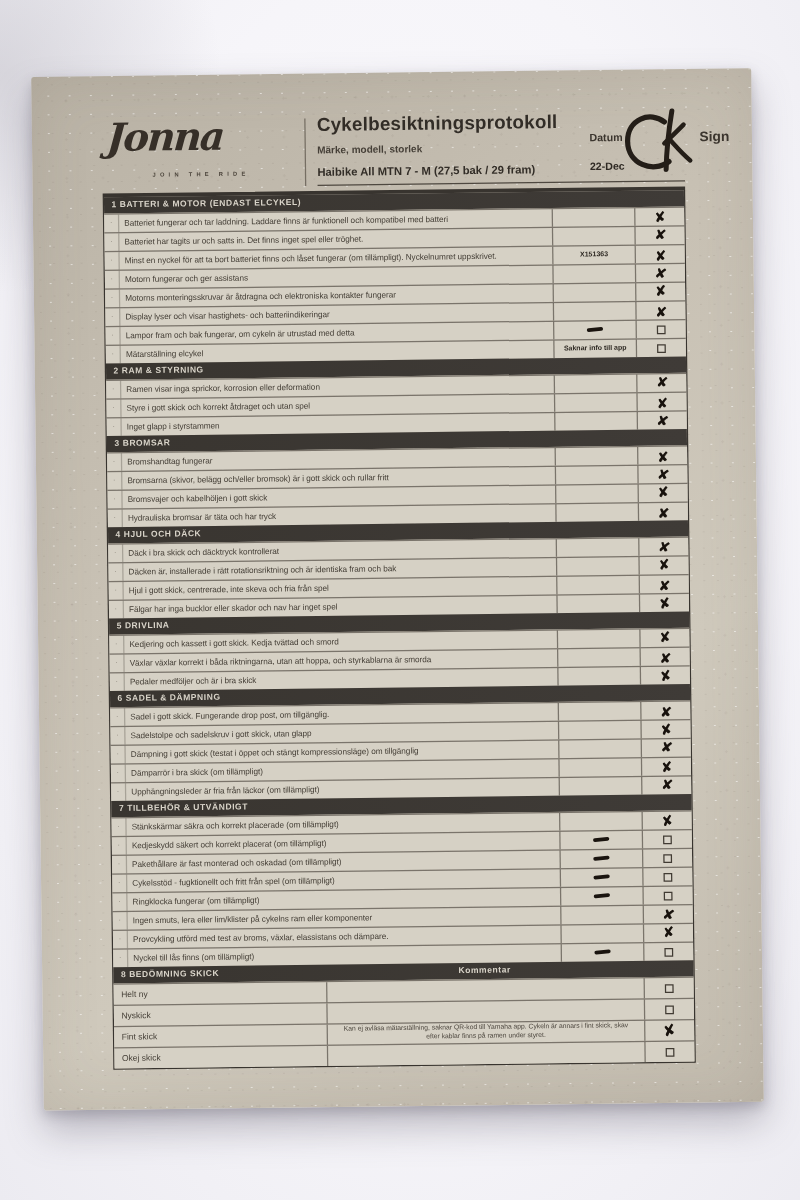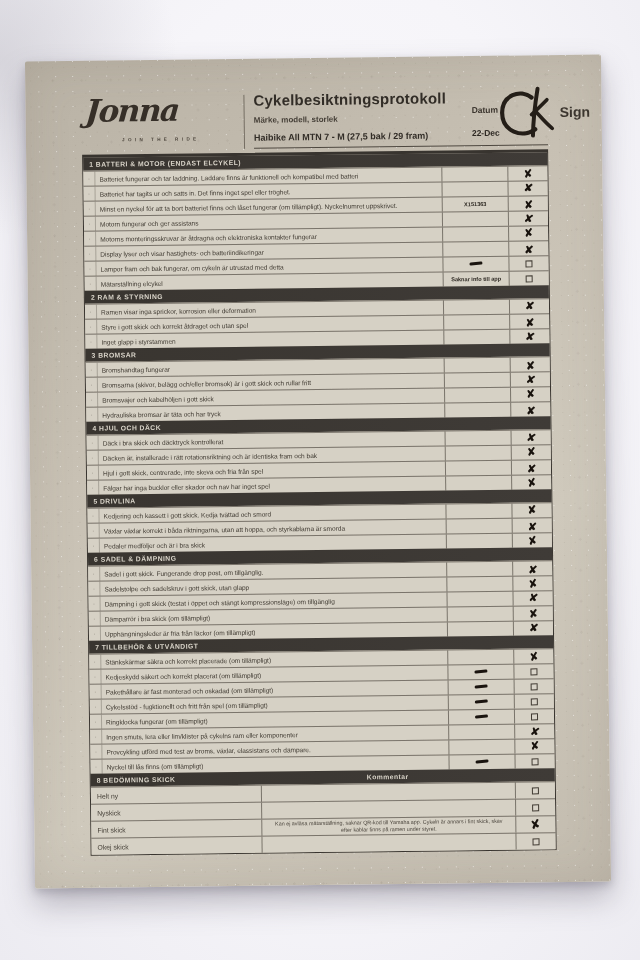--- a/index.html
+++ b/index.html
@@ -41,21 +41,21 @@
     position: absolute; left: 96px; top: 77px; font-size: 4.6px; font-weight: 700;
     letter-spacing: 3.4px; color: #4c453c;
   }
   .hdr-divider { position: absolute; left: 218px; top: 36px; width: 1px; height: 54px; background: #756e63; }
   .doc-title { position: absolute; left: 228px; top: 33px; font-size: 15px; font-weight: 700; color: #322d27; letter-spacing: .2px; }
   .doc-subtitle { position: absolute; left: 228px; top: 57px; font-size: 8px; font-weight: 600; color: #453f37; }
   .doc-model { position: absolute; left: 228px; top: 74px; font-size: 9px; font-weight: 700; color: #322d27; }
   .hdr-rule { position: absolute; left: 228px; top: 89px; width: 294px; height: 1px; background: #4e4840; }
   .date-label { position: absolute; left: 426px; top: 49px; font-size: 8.5px; font-weight: 700; color: #3b352e; padding-left: 20px; }
   .date-value { position: absolute; left: 446px; top: 72px; font-size: 8.5px; font-weight: 700; color: #2f2a24; }
-  .sign-label { position: absolute; left: 490px; top: 49px; font-size: 14px; font-weight: 700; color: #3b352e; padding-left: 44px; }
+  .sign-label { position: absolute; left: 490px; top: 49px; font-size: 11px; font-weight: 700; color: #3b352e; padding-left: 44px; }
   .signature { position: absolute; left: 466px; top: 30px; transform: rotate(-6deg); }
 
   
   .check-table {
     position: absolute; left: 56px; top: 94px; width: 466px;
     border: 1.2px solid #38342f; border-top-width: 3px;
   }
   .sec-header {
     display: flex; align-items: center; height: 13px; padding-left: 6px;
     background: linear-gradient(90deg, #393530, #3f3b37);

